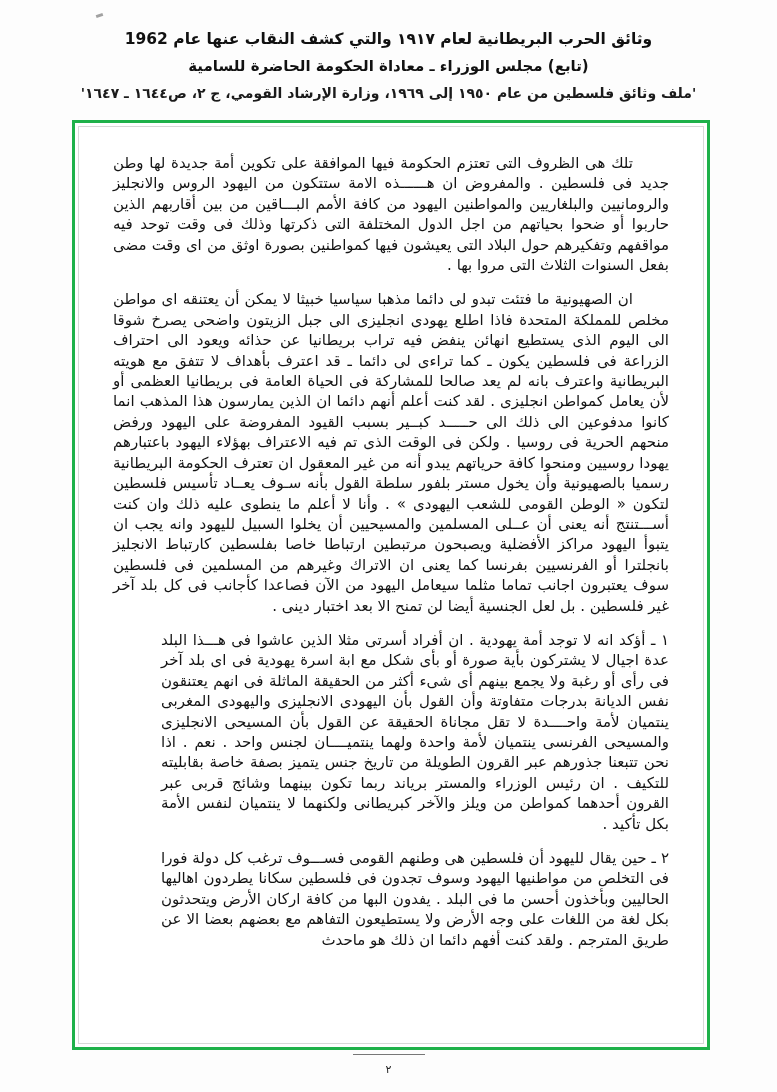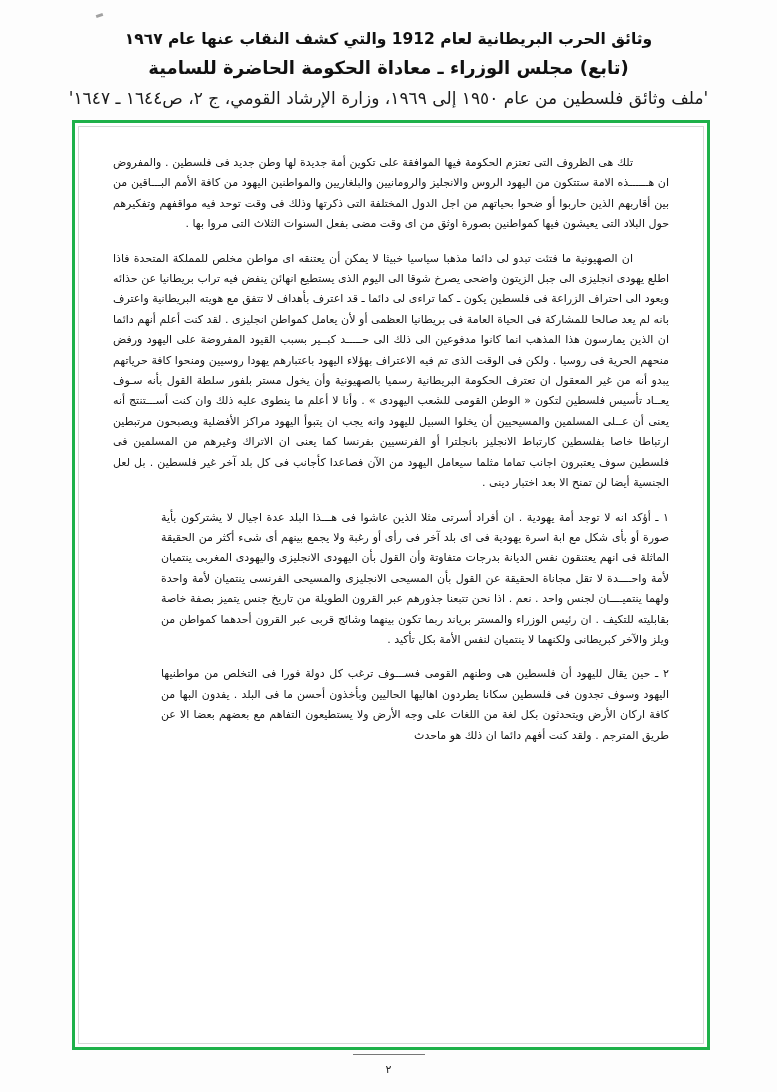--- a/index.html
+++ b/index.html
@@ -42,26 +42,26 @@
     direction: rtl;
     font-weight: bold;
     color: #111;
   }
   .header .title-1 {
     font-size: 15.5px;
     letter-spacing: .2px;
     margin-bottom: 9px;
   }
   .header .title-2 {
-    font-size: 18px;
+    font-size: 15px;
     margin-bottom: 10px;
   }
   .header .subtitle {
-    font-size: 17px;
-    font-weight: normal;
+    font-size: 14px;
+    font-weight: bold;
     color: #1b1b1b;
   }
   .frame {
     position: absolute;
     top: 120px;
     left: 72px;
     width: 638px;
     height: 930px;
     border: 3.5px solid #1eb14a;
     background: #ffffff;
@@ -71,21 +71,21 @@
     position: absolute;
     inset: 3px;
     border: 1px solid #d8d8d8;
     box-sizing: border-box;
     overflow: hidden;
   }
   .body-text {
     direction: rtl;
     text-align: justify;
     padding: 26px 34px 10px 34px;
-    font-size: 11px;
+    font-size: 15px;
     line-height: 20.4px;
     color: #141414;
   }
   .body-text p {
     margin: 0 0 14px 0;
     text-align: justify;
     text-justify: inter-word;
   }
   .body-text p.indent {
     text-indent: 36px;
@@ -117,21 +117,21 @@
   }
 </style>
 </head>
 <body>
 
 <div class="page">
 
   <div class="scan-mark"></div>
 
   <div class="header">
-    <div class="line title-1">وثائق الحرب البريطانية لعام 1912 والتي كشف النقاب عنها عام ١٩٦٧</div>
+    <div class="line title-1">وثائق الحرب البريطانية لعام ١٩١٧ والتي كشف النقاب عنها عام 1962</div>
     <div class="line title-2">(تابع) مجلس الوزراء ـ معاداة الحكومة الحاضرة للسامية</div>
     <div class="line subtitle">'ملف وثائق فلسطين من عام ١٩٥٠ إلى ١٩٦٩، وزارة الإرشاد القومي، ج ٢، ص١٦٤٤ ـ ١٦٤٧'</div>
   </div>
 
   <div class="frame">
     <div class="frame-inner">
       <div class="body-text">
         <p class="indent">تلك هى الظروف التى تعتزم الحكومة فيها الموافقة على تكوين أمة جديدة لها وطن جديد فى فلسطين . والمفروض ان هــــــذه الامة ستتكون من اليهود الروس والانجليز والرومانيين والبلغاريين والمواطنين اليهود من كافة الأمم البـــاقين من بين أقاربهم الذين حاربوا أو ضحوا بحياتهم من اجل الدول المختلفة التى ذكرتها وذلك فى وقت توحد فيه مواقفهم وتفكيرهم حول البلاد التى يعيشون فيها كمواطنين بصورة اوثق من اى وقت مضى بفعل السنوات الثلاث التى مروا بها .</p>
         <p class="indent">ان الصهيونية ما فتئت تبدو لى دائما مذهبا سياسيا خبيثا لا يمكن أن يعتنقه اى مواطن مخلص للمملكة المتحدة فاذا اطلع يهودى انجليزى الى جبل الزيتون واضحى يصرخ شوقا الى اليوم الذى يستطيع انهائن ينفض فيه تراب بريطانيا عن حذائه ويعود الى احتراف الزراعة فى فلسطين يكون ـ كما تراءى لى دائما ـ قد اعترف بأهداف لا تتفق مع هويته البريطانية واعترف بانه لم يعد صالحا للمشاركة فى الحياة العامة فى بريطانيا العظمى أو لأن يعامل كمواطن انجليزى . لقد كنت أعلم أنهم دائما ان الذين يمارسون هذا المذهب انما كانوا مدفوعين الى ذلك الى حـــــد كبــير بسبب القيود المفروضة على اليهود ورفض منحهم الحرية فى روسيا . ولكن فى الوقت الذى تم فيه الاعتراف بهؤلاء اليهود باعتبارهم يهودا روسيين ومنحوا كافة حرياتهم يبدو أنه من غير المعقول ان تعترف الحكومة البريطانية رسميا بالصهيونية وأن يخول مستر بلفور سلطة القول بأنه سـوف يعــاد تأسيس فلسطين لتكون « الوطن القومى للشعب اليهودى » . وأنا لا أعلم ما ينطوى عليه ذلك وان كنت أســـتنتج أنه يعنى أن عــلى المسلمين والمسيحيين أن يخلوا السبيل لليهود وانه يجب ان يتبوأ اليهود مراكز الأفضلية ويصبحون مرتبطين ارتباطا خاصا بفلسطين كارتباط الانجليز بانجلترا أو الفرنسيين بفرنسا كما يعنى ان الاتراك وغيرهم من المسلمين فى فلسطين سوف يعتبرون اجانب تماما مثلما سيعامل اليهود من الآن فصاعدا كأجانب فى كل بلد آخر غير فلسطين . بل لعل الجنسية أيضا لن تمنح الا بعد اختبار دينى .</p>
         <p class="numbered">١ ـ أؤكد انه لا توجد أمة يهودية . ان أفراد أسرتى مثلا الذين عاشوا فى هـــذا البلد عدة اجيال لا يشتركون بأية صورة أو بأى شكل مع ابة اسرة يهودية فى اى بلد آخر فى رأى أو رغبة ولا يجمع بينهم أى شىء أكثر من الحقيقة الماثلة فى انهم يعتنقون نفس الديانة بدرجات متفاوتة وأن القول بأن اليهودى الانجليزى واليهودى المغربى ينتميان لأمة واحــــدة لا تقل مجاناة الحقيقة عن القول بأن المسيحى الانجليزى والمسيحى الفرنسى ينتميان لأمة واحدة ولهما ينتميــــان لجنس واحد . نعم . اذا نحن تتبعنا جذورهم عبر القرون الطويلة من تاريخ جنس يتميز بصفة خاصة بقابليته للتكيف . ان رئيس الوزراء والمستر برياند ربما تكون بينهما وشائج قربى عبر القرون أحدهما كمواطن من ويلز والآخر كبريطانى ولكنهما لا ينتميان لنفس الأمة بكل تأكيد .</p>

